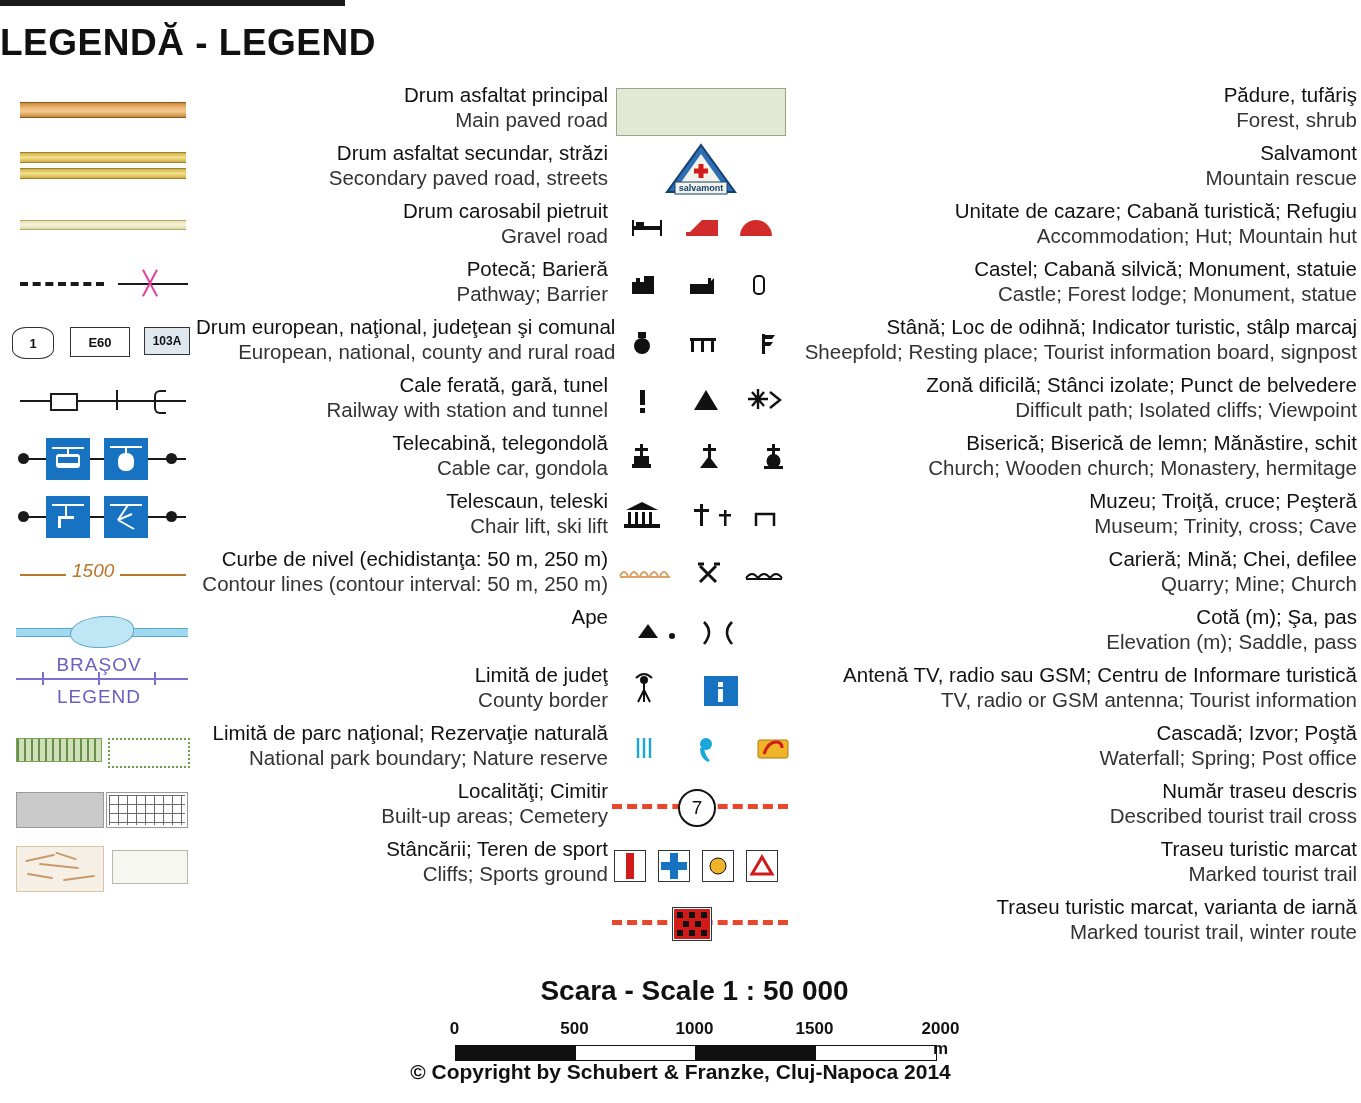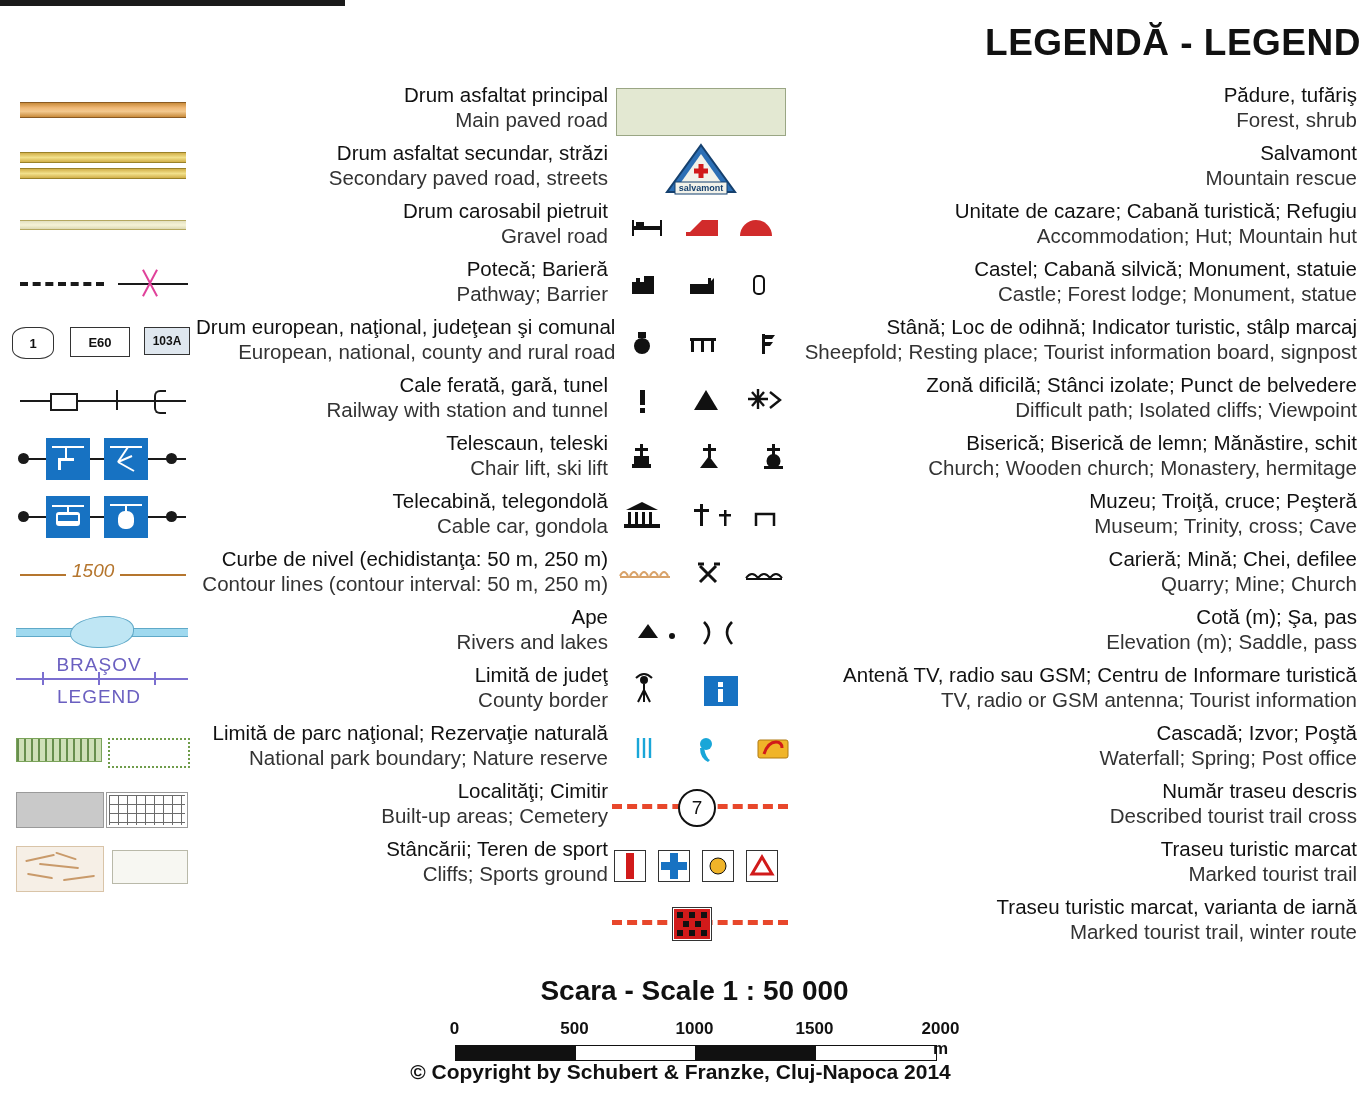--- a/index.html
+++ b/index.html
@@ -6,21 +6,21 @@
   body{
     width:1361px;height:1103px;
     background:#ffffff;
     font-family:"Liberation Sans", sans-serif;
     color:#111;
     position:relative;
     overflow:hidden;
   }
   .topbar{position:absolute;left:0;top:0;width:345px;height:6px;background:#1a1a1a;}
   .title{
-    position:absolute;top:22px;left:0;width:1361px;text-align:right;
+    position:absolute;top:22px;left:0;width:1361px;text-align:left;
     font-size:37px;font-weight:bold;letter-spacing:.5px;
   }
   .cols{position:absolute;top:82px;left:0;width:1361px;}
   .col{position:absolute;top:0;}
   .col.left{left:8px;width:600px;}
   .col.right{left:612px;width:745px;}
 
   .row{display:flex;align-items:flex-start;margin-bottom:0;}
   .sym{flex:0 0 auto;position:relative;}
   .txt{flex:1 1 auto;padding-left:6px;}
@@ -184,20 +184,47 @@
       </div>
     </div>
 
     <div class="row" style="height:58px">
       <div class="sym symL">
         <div class="cbl-line"></div>
         <div class="cbl-dot" style="left:10px"></div>
         <div class="cbl-dot" style="left:158px"></div>
         <div class="cbl-box" style="left:38px">
           <svg width="44" height="42" viewBox="0 0 44 42">
+              <rect x="10" y="16" width="24" height="14" rx="3" fill="#fff"></rect>
+              <rect x="12" y="19" width="20" height="6" fill="#1772c2"></rect>
+              <path d="M6 10 H38" stroke="#fff" stroke-width="2"></path>
+              <path d="M22 10 V16" stroke="#fff" stroke-width="2"></path>
+            </svg>
+        </div>
+        <div class="cbl-box" style="left:96px">
+          <svg width="44" height="42" viewBox="0 0 44 42">
+              <path d="M6 9 H38" stroke="#fff" stroke-width="2"></path>
+              <path d="M22 9 V15" stroke="#fff" stroke-width="2"></path>
+              <rect x="14" y="15" width="16" height="18" rx="7" fill="#fff"></rect>
+            </svg>
+        </div>
+      </div>
+      <div class="txt">
+        <div class="l1">Telecabină, telegondolă</div>
+        <div class="l2">Cable car, gondola</div>
+      </div>
+    </div>
+
+    <div class="row" style="height:58px">
+      <div class="sym symL">
+        <div class="cbl-line"></div>
+        <div class="cbl-dot" style="left:10px"></div>
+        <div class="cbl-dot" style="left:158px"></div>
+        <div class="cbl-box" style="left:38px">
+          <svg width="44" height="42" viewBox="0 0 44 42">
               <path d="M6 9 H38" stroke="#fff" stroke-width="2"></path>
               <path d="M20 9 V20" stroke="#fff" stroke-width="2"></path>
               <path d="M12 20 h16 v3 h-13 v9 h-3z" fill="#fff"></path>
             </svg>
         </div>
         <div class="cbl-box" style="left:96px">
           <svg width="44" height="42" viewBox="0 0 44 42">
               <path d="M6 9 H38" stroke="#fff" stroke-width="2"></path>
               <path d="M24 9 L14 24" stroke="#fff" stroke-width="2"></path>
               <path d="M14 24 L30 33" stroke="#fff" stroke-width="2"></path>
@@ -206,64 +233,36 @@
         </div>
       </div>
       <div class="txt">
         <div class="l1">Telescaun, teleski</div>
         <div class="l2">Chair lift, ski lift</div>
       </div>
     </div>
 
     <div class="row" style="height:58px">
       <div class="sym symL">
-        <div class="cbl-line"></div>
-        <div class="cbl-dot" style="left:10px"></div>
-        <div class="cbl-dot" style="left:158px"></div>
-        <div class="cbl-box" style="left:38px">
-          <svg width="44" height="42" viewBox="0 0 44 42">
-              <rect x="10" y="16" width="24" height="14" rx="3" fill="#fff"></rect>
-              <rect x="12" y="19" width="20" height="6" fill="#1772c2"></rect>
-              <path d="M6 10 H38" stroke="#fff" stroke-width="2"></path>
-              <path d="M22 10 V16" stroke="#fff" stroke-width="2"></path>
-            </svg>
-        </div>
-        <div class="cbl-box" style="left:96px">
-          <svg width="44" height="42" viewBox="0 0 44 42">
-              <path d="M6 9 H38" stroke="#fff" stroke-width="2"></path>
-              <path d="M22 9 V15" stroke="#fff" stroke-width="2"></path>
-              <rect x="14" y="15" width="16" height="18" rx="7" fill="#fff"></rect>
-            </svg>
-        </div>
-      </div>
-      <div class="txt">
-        <div class="l1">Telecabină, telegondolă</div>
-        <div class="l2">Cable car, gondola</div>
-      </div>
-    </div>
-
-    <div class="row" style="height:58px">
-      <div class="sym symL">
         <div class="contour sline"></div>
         <div class="contour-lbl">1500</div>
       </div>
       <div class="txt">
         <div class="l1">Curbe de nivel (echidistanţa: 50 m, 250 m)</div>
         <div class="l2">Contour lines (contour interval: 50 m, 250 m)</div>
       </div>
     </div>
 
     <div class="row" style="height:58px">
       <div class="sym symL">
         <div class="water-line"></div>
         <div class="lake"></div>
       </div>
       <div class="txt">
         <div class="l1">Ape</div>
-        <div class="l2">Rivers and lakes</div>
       </div>
     </div>
 
     <div class="row" style="height:58px">
       <div class="sym symL">
         <div class="cborder" style="top:16px"></div>
         <div class="cbtick" style="left:34px;top:10px"></div>
         <div class="cbtick" style="left:90px;top:10px"></div>
         <div class="cbtick" style="left:146px;top:10px"></div>
         <div class="cbname" style="left:0;top:-8px">BRAŞOV</div>

